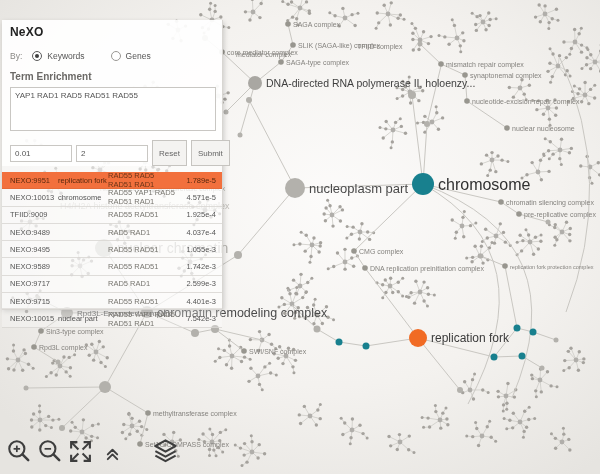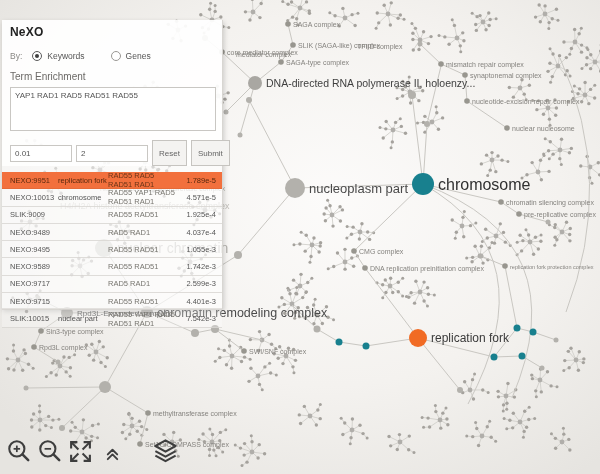--- a/index.html
+++ b/index.html
@@ -20,21 +20,21 @@
   .search-input::placeholder{color:#a9a7a3;}
   .mini-icon{width:15px;height:15px;display:inline-block;cursor:pointer;}
   .by-row{display:flex;align-items:center;margin:8px 0 6px 0;font-size:8.5px;color:#555;}
   .by-label{color:#8a8885;margin-right:10px;}
   .radio{display:flex;align-items:center;margin-right:26px;cursor:pointer;}
   .radio-dot{width:8px;height:8px;border-radius:50%;border:1px solid #9a9894;background:#fff;
     margin-right:5px;position:relative;}
   .radio-dot.selected{border-color:#5b5b5b;}
   .radio-dot.selected::after{content:"";position:absolute;left:2px;top:2px;width:4px;height:4px;
     border-radius:50%;background:#3f3f3f;}
-  .section-title{font-size:10px;color:#6b6966;margin:10px 0 5px 0;}
+  .section-title{font-size:10px;color:#6b6966;margin:10px 0 5px 0;font-weight:bold;}
   .genes-textarea{width:196px;height:36px;border:1px solid #c9c7c3;background:rgba(255,255,255,.9);
     font-size:8px;color:#555;padding:3px 4px;resize:none;outline:none;font-family:"Liberation Sans",sans-serif;}
   .controls-row{display:flex;align-items:center;margin:5px 0 6px 0;gap:4px;}
   .small-input{height:13px;border:1px solid #c9c7c3;background:#fff;font-size:8px;color:#555;
     padding:1px 4px;outline:none;font-family:"Liberation Sans",sans-serif;}
   .inp-p{width:52px;}
   .inp-n{width:62px;}
   .btn{height:26px;border:1px solid #c6c4c0;background:#f4f3f1;color:#666;font-size:8px;
     padding:0 6px;cursor:pointer;font-family:"Liberation Sans",sans-serif;}
   
@@ -1709,21 +1709,21 @@
           <span class="c-genes">RAD55 RAD5 RAD51 RAD1</span>
           <span class="c-p">1.789e-5</span>
         </div>
         <div class="trow">
           <span class="c-id">NEXO:10013</span>
           <span class="c-term">chromosome</span>
           <span class="c-genes">RAD55 YAP1 RAD5 RAD51 RAD1</span>
           <span class="c-p">4.571e-5</span>
         </div>
         <div class="trow">
-          <span class="c-id">SLIK:9009</span>
+          <span class="c-id">TFIID:9009</span>
           <span class="c-term"></span>
           <span class="c-genes">RAD55 RAD51</span>
           <span class="c-p">1.925e-4</span>
         </div>
         <div class="trow">
           <span class="c-id">NEXO:9489</span>
           <span class="c-term"></span>
           <span class="c-genes">RAD5 RAD1</span>
           <span class="c-p">4.037e-4</span>
         </div>
@@ -1745,21 +1745,21 @@
           <span class="c-genes">RAD5 RAD1</span>
           <span class="c-p">2.599e-3</span>
         </div>
         <div class="trow">
           <span class="c-id">NEXO:9715</span>
           <span class="c-term"></span>
           <span class="c-genes">RAD55 RAD51</span>
           <span class="c-p">4.401e-3</span>
         </div>
         <div class="trow">
-          <span class="c-id">SLIK:10015</span>
+          <span class="c-id">NEXO:10015</span>
           <span class="c-term">nuclear part</span>
           <span class="c-genes">RAD55 YAP1 RAD5 RAD51 RAD1</span>
           <span class="c-p">7.542e-3</span>
         </div>
       </div>
   </div>
 
   <div class="toolbar">
     <span class="tool">
       <svg width="26" height="26" viewBox="0 0 24 24" fill="none" stroke="#3e3e3e">

